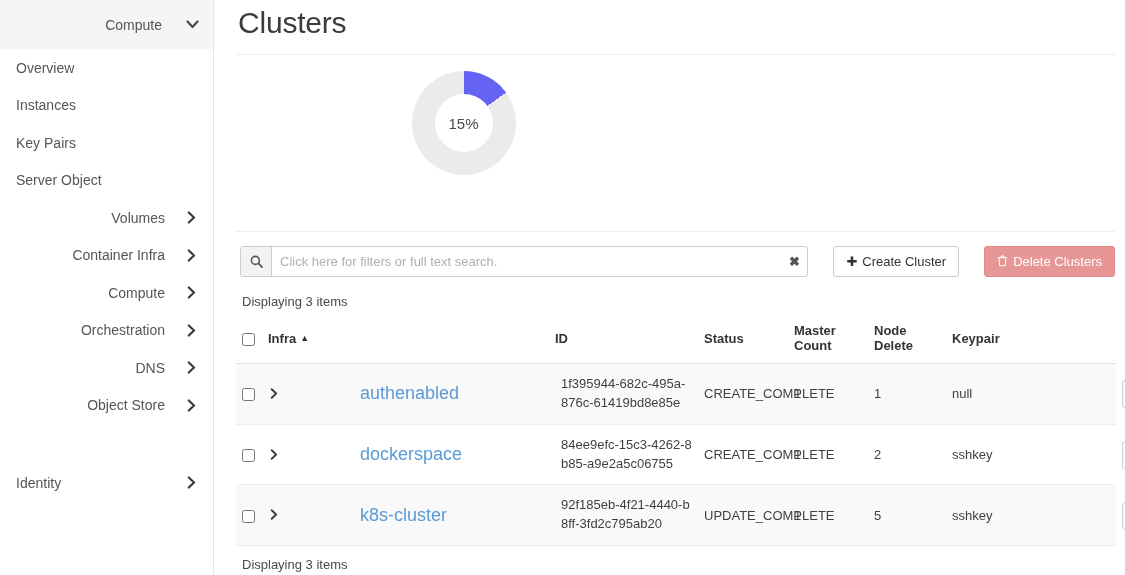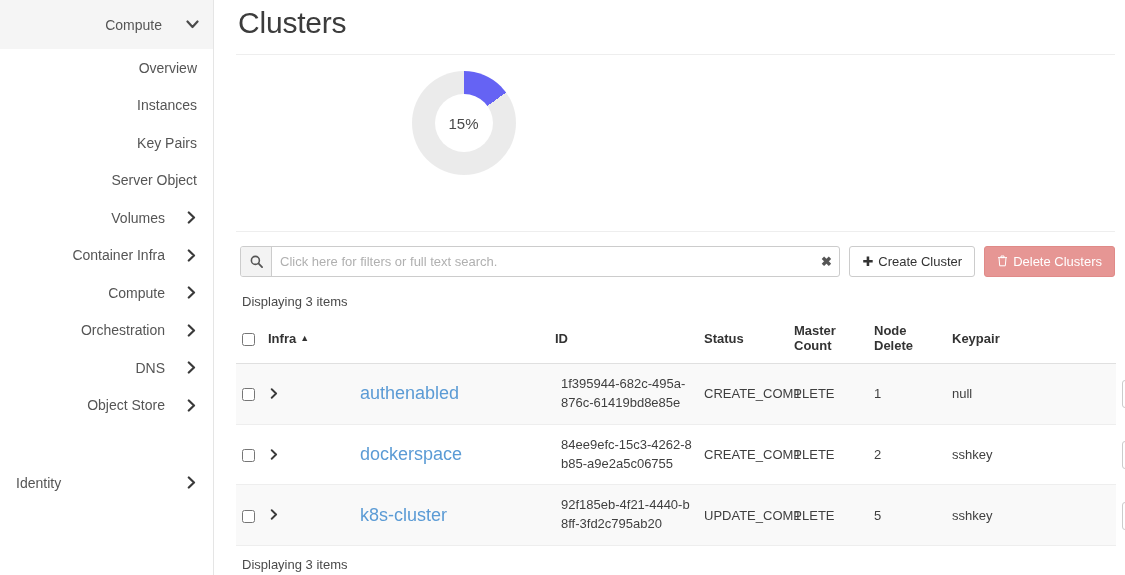--- a/index.html
+++ b/index.html
@@ -35,21 +35,21 @@
     cursor: pointer;
   }
   .nav-group-header .label { margin-right: 24px; text-align: right; }
   .chev { font-size: 13px; color: #4a4a4a; font-weight: bold; line-height: 1; }
   .chev svg { display: block; }
 
   .nav-item {
     height: 37.5px;
     display: flex;
     align-items: center;
-    justify-content: flex-end;
+    justify-content: flex-start;
     padding: 0 14px 0 16px;
     font-size: 14px;
     color: #555555;
     cursor: pointer;
   }
   .nav-item.sub { padding-right: 16px; }
   .nav-item.parent { justify-content: space-between; }
   .nav-item.parent .label { flex: 1; text-align: right; padding-right: 22px; }
   .nav-item.parent.leftal .label { text-align: left; padding-left: 0; }
   .nav-item.parent .chev { width: 12px; text-align: center; }
@@ -123,20 +123,21 @@
     text-align: right;
     font-weight: bold;
     color: #333333;
     padding-right: 14px;
   }
   .stats-table td.v { color: #444444; }
   .toolbar {
     display: flex;
     align-items: center;
     padding: 14px 0 0 4px;
+    gap: 16px;
   }
   .search-box {
     display: flex;
     align-items: center;
     flex: 1;
     max-width: 620px;
     height: 31px;
     border: 1px solid #cccccc;
     border-radius: 3px;
     background: #ffffff;

